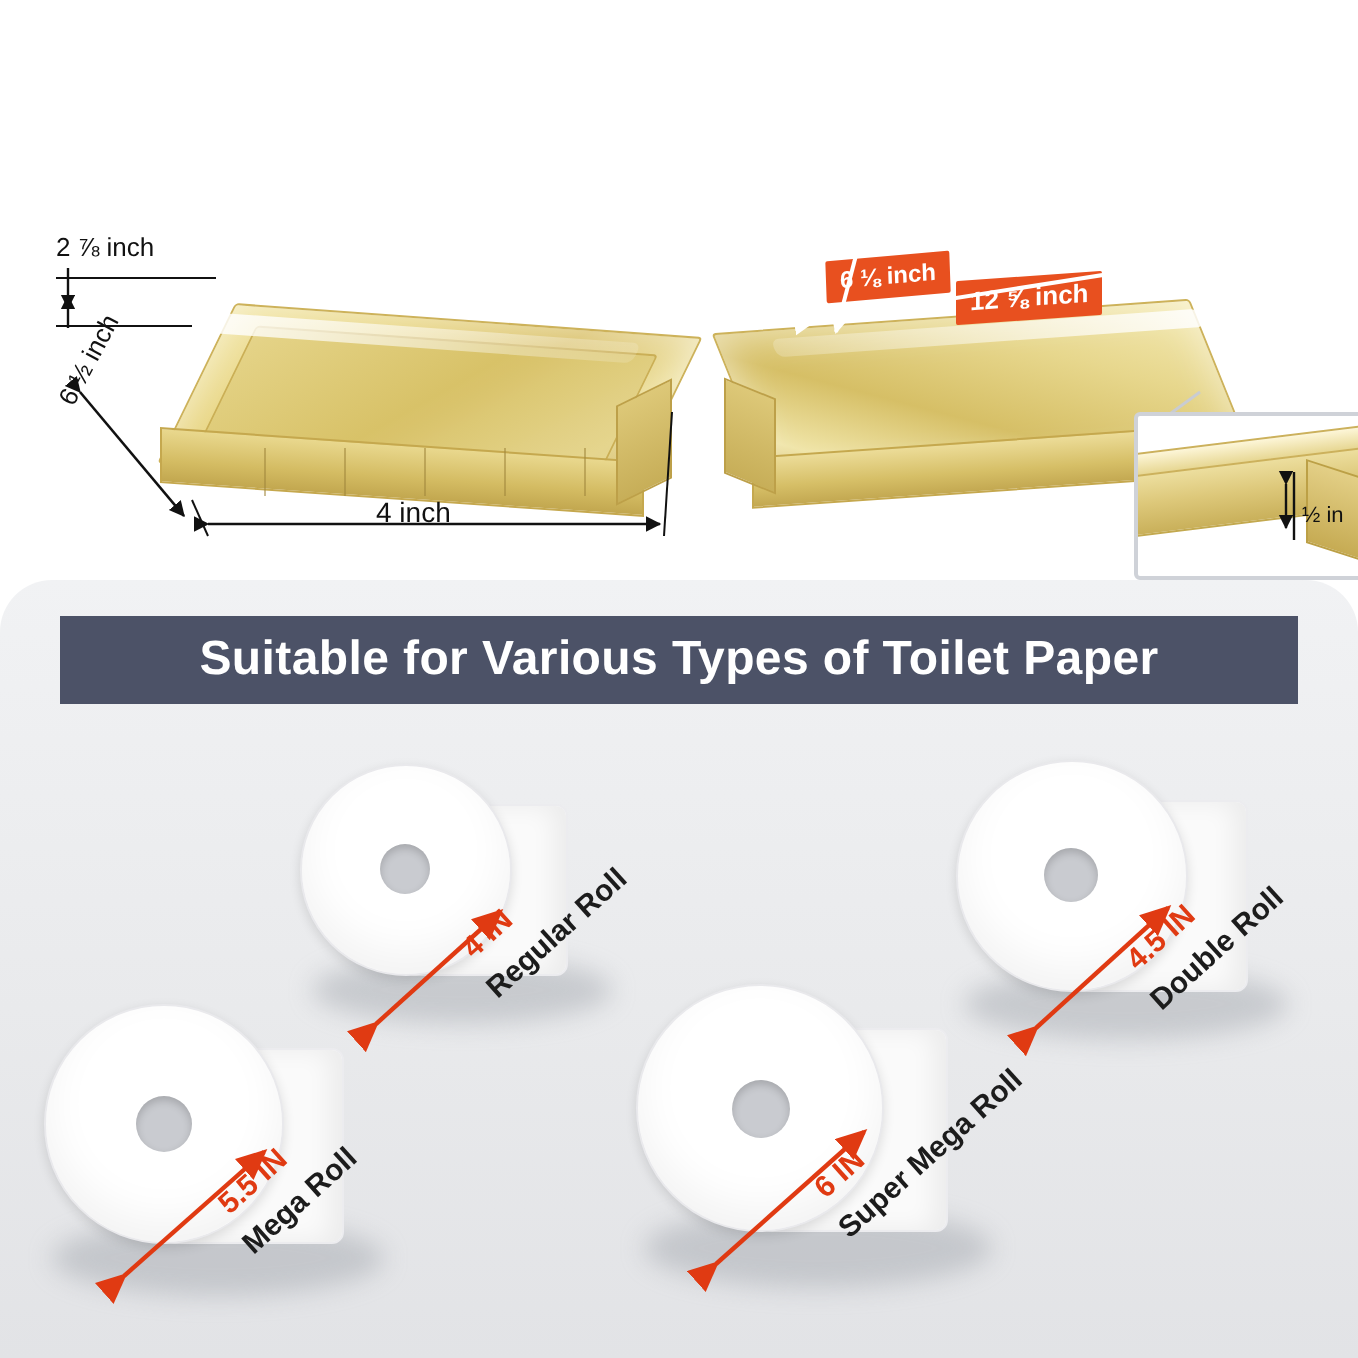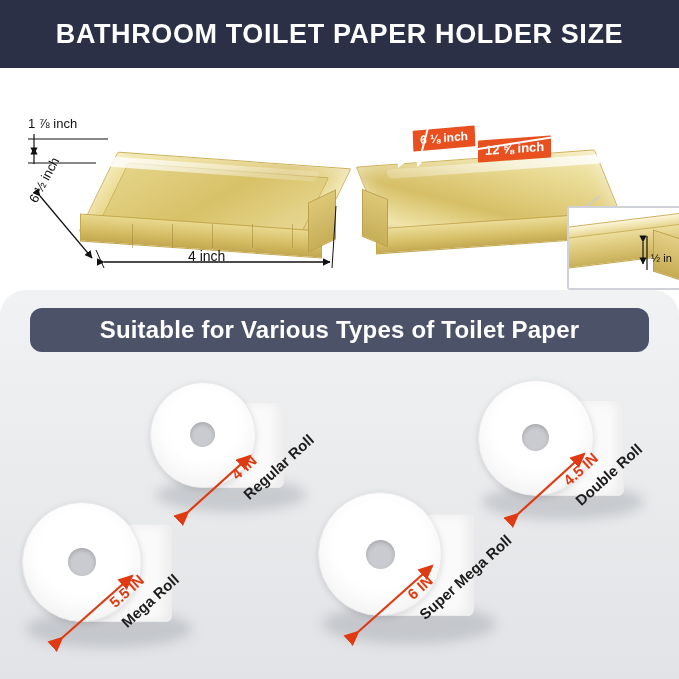--- a/index.html
+++ b/index.html
@@ -179,21 +179,21 @@
     background:#ffffff;
   }
   .bottom-card{
     position:absolute;left:0;top:0;width:679px;height:389px;
     background:linear-gradient(180deg,#f1f2f4 0%,#e9eaec 55%,#e2e3e6 100%);
     border-top-left-radius:26px;border-top-right-radius:26px;
   }
   .sub-banner{
     position:absolute;left:30px;top:18px;width:619px;height:44px;
     background:#4c5267;
-    border-radius:12px;
+    border-radius:0;
     display:flex;align-items:center;justify-content:center;
   }
   .sub-banner .stitle{
     color:#ffffff;font-size:24px;font-weight:bold;letter-spacing:0.2px;
     font-family:"Liberation Sans", sans-serif;
   }
 
   
   .roll{position:absolute;}
   .roll .shadow{
@@ -235,23 +235,20 @@
     font-size:15px;
     white-space:nowrap;
     font-family:"Liberation Sans", sans-serif;
   }
 </style>
 </head>
 <body>
 
 <div class="page">
 
-  <div class="top-banner">
-    <div class="title">BATHROOM TOILET PAPER HOLDER SIZE</div>
-  </div>
 
   <div class="product-area">
 
     <div class="tray1">
       <div class="top-face"></div>
       <div class="inner-face"></div>
       <div class="hl"></div>
       <div class="front-face"></div>
       <div class="side-face"></div>
       <div class="rib" style="left:60px;"></div>
@@ -269,21 +266,21 @@
     </div>
   </div>
 
   <div class="label-orange" id="lbl-width">
     <span>6 ⅛ inch</span>
   </div>
   <div class="label-orange" id="lbl-length">
     <span>12 ⅝ inch</span>
   </div>
 
-  <div class="dim-text" id="dim-thickness">1 ⅞ inch</div>
+  <div class="dim-text" id="dim-thickness">2 ⅞ inch</div>
   <div class="dim-text" id="dim-height">6 ½ inch</div>
   <div class="dim-text" id="dim-length">4 inch</div>
 
   <svg class="over">
     <defs>
       <marker id="ah" markerWidth="7" markerHeight="7" refX="5.5" refY="3" orient="auto">
         <path d="M0,0 L6,3 L0,6 z" fill="#111"></path>
       </marker>
       <marker id="ah-w" markerWidth="7" markerHeight="7" refX="5.5" refY="3" orient="auto">
         <path d="M0,0 L6,3 L0,6 z" fill="#ffffff"></path>

